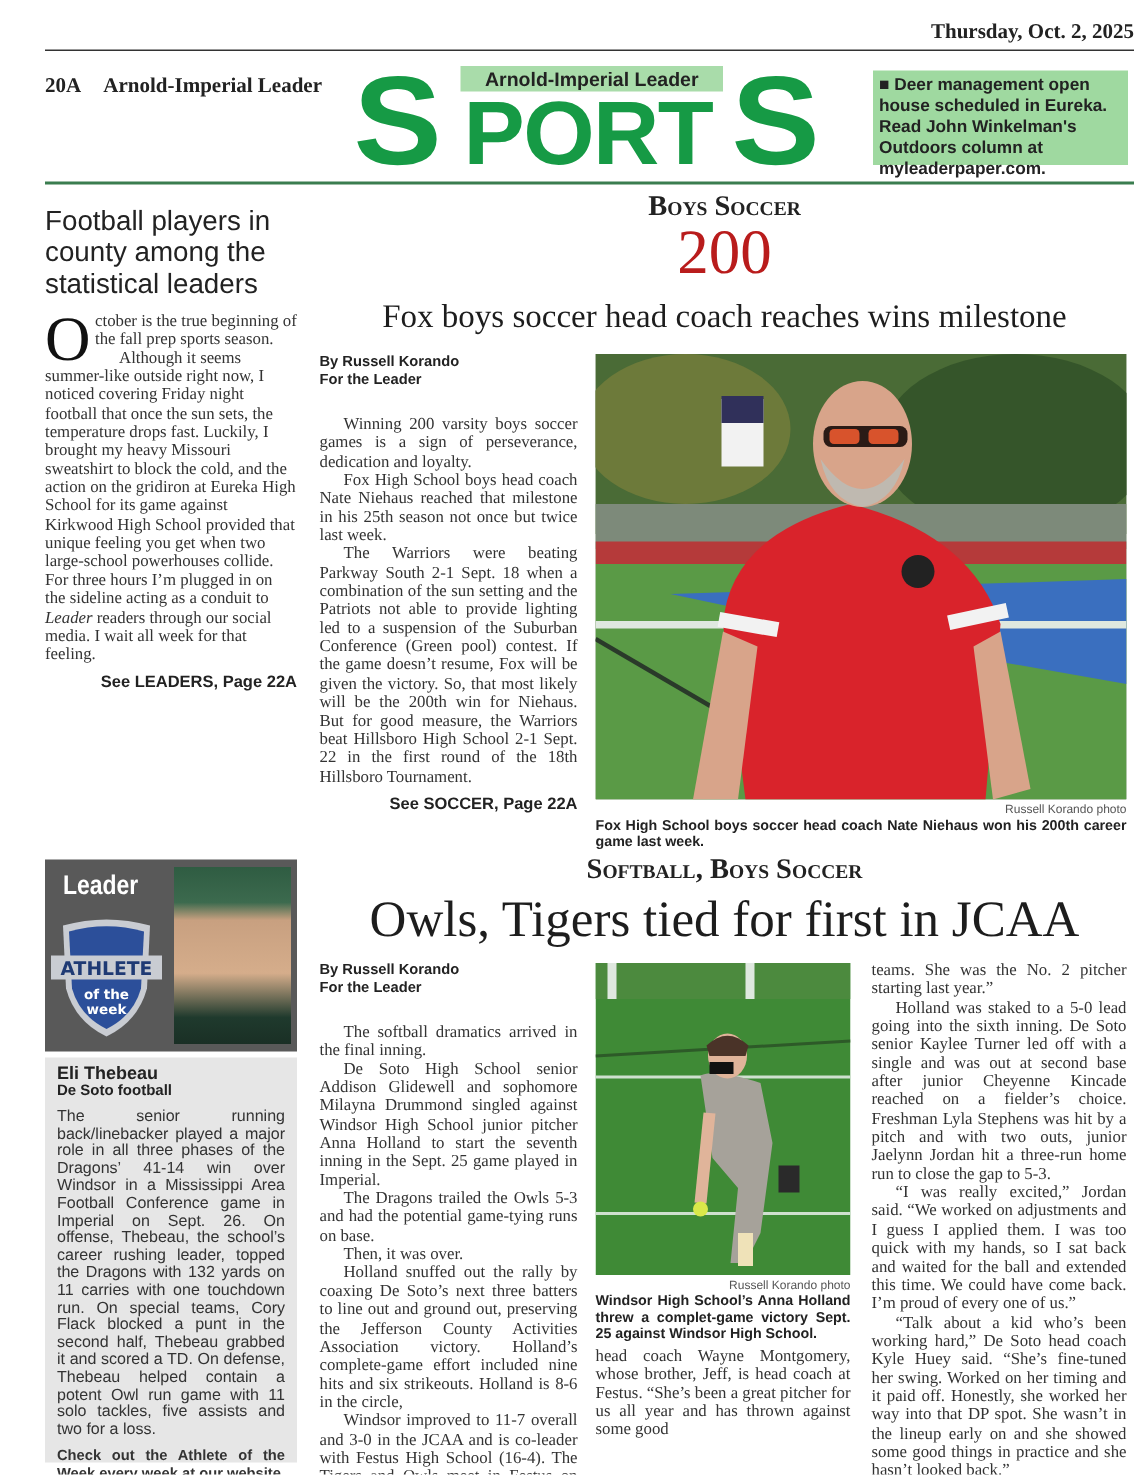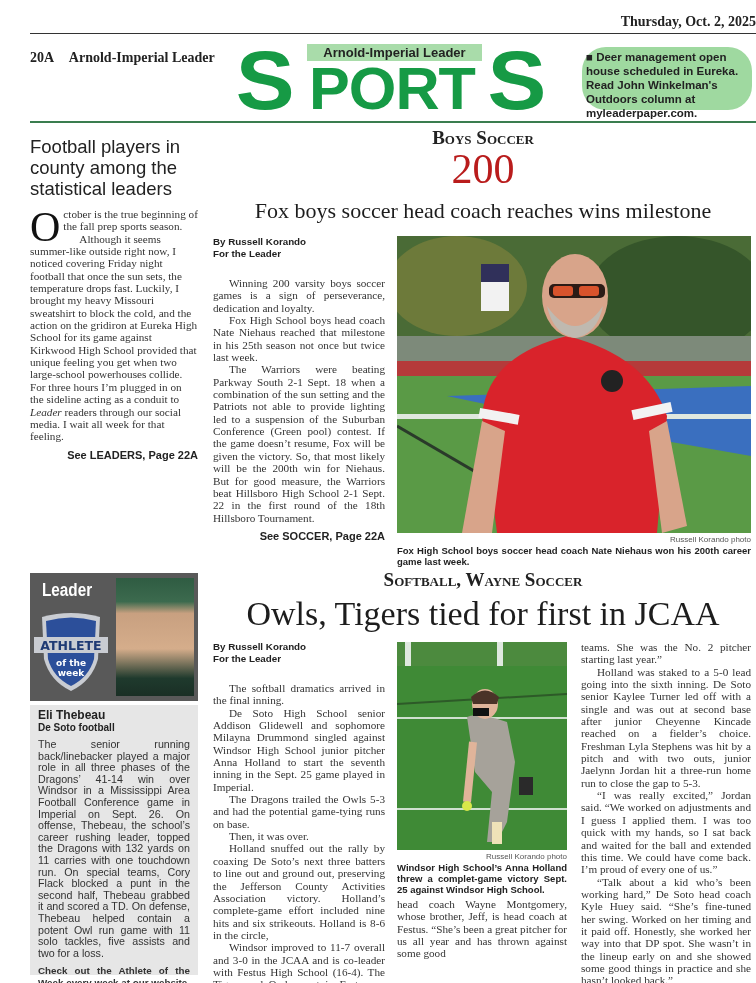--- a/index.html
+++ b/index.html
@@ -14,21 +14,21 @@
   .folio .right { position: absolute; right: 0; top: 2px; }
 
   
   .masthead { left: 237px; top: 44px; width: 312px; height: 74px; }
   .masthead .pub { position: absolute; left: 70px; top: 0; width: 175px; height: 17px; background: #a9dcaa; color: #222; font-family: "Liberation Sans", sans-serif; font-weight: bold; font-size: 13px; text-align: center; line-height: 17px; }
   .masthead .word { position: absolute; left: 0; top: 0; width: 312px; height: 74px; font-family: "Liberation Sans", sans-serif; font-weight: bold; color: #169a45; }
   .masthead .s1 { position: absolute; left: 0; top: -6px; font-size: 84px; line-height: 84px; letter-spacing: -2px; transform: scaleX(1.05); }
   .masthead .mid { position: absolute; left: 72px; top: 15px; font-size: 60px; line-height: 60px; letter-spacing: -1px; transform: scaleX(1.02); transform-origin: left; }
   .masthead .s2 { position: absolute; left: 252px; top: -6px; font-size: 84px; line-height: 84px; transform: scaleX(1.05); }
 
-  .promo { left: 582px; top: 47px; width: 170px; height: 63px; background: #9fd9a0; font-family: "Liberation Sans", sans-serif; font-weight: bold; font-size: 11.5px; line-height: 14px; color: #222; padding: 3px 4px; border-radius: 24px; }
+  .promo { left: 582px; top: 47px; width: 170px; height: 63px; background: #9fd9a0; font-family: "Liberation Sans", sans-serif; font-weight: bold; font-size: 11.5px; line-height: 14px; color: #222; padding: 3px 4px; }
 
   .masthead-rule { left: 30px; top: 121px; width: 726px; height: 1.5px; background: #3a7d4f; }
 
   
   .col-left { left: 30px; top: 130px; width: 168px; }
   .countyline { position: relative; height: 86px; border-top: 1.5px solid #222; border-bottom: 2px solid #222; margin-top: 4px; }
   .countyline .photo { position: absolute; left: -1px; top: -6px; width: 74px; height: 90px; border-radius: 0; }
   .countyline .ttl { position: absolute; left: 96px; top: 4px; font-family: "Liberation Sans", sans-serif; font-weight: bold; font-size: 14px; line-height: 14px; color: #111; }
   .countyline .auth { position: absolute; left: 96px; top: 52px; font-family: "Liberation Sans", sans-serif; font-size: 10px; line-height: 11px; color: #333; }
   .col-head { font-family: "Liberation Sans", sans-serif; font-size: 18.5px; line-height: 21px; color: #222; margin-top: 6px; }
@@ -172,21 +172,21 @@
   <ellipse cx="178" cy="60" rx="33" ry="42" fill="#d8a48a"></ellipse>
   <path d="M150 70 Q178 110 206 70 Q200 98 178 102 Q156 98 150 70Z" fill="#bfb9b0"></path>
   <rect x="152" y="48" width="56" height="14" rx="5" fill="#2b1b16"></rect>
   <rect x="156" y="50" width="20" height="10" rx="3" fill="#d8532c"></rect>
   <rect x="182" y="50" width="20" height="10" rx="3" fill="#d8532c"></rect>
   <circle cx="215" cy="145" r="11" fill="#222"></circle>
 </svg>
 <div class="abs credit c1credit">Russell Korando photo</div>
 <div class="abs cutline c1cut">Fox High School boys soccer head coach Nate Niehaus won his 200th career game last week.</div>
 
-<div class="abs kicker k2">Softball, Wayne Soccer</div>
+<div class="abs kicker k2">Softball, Boys Soccer</div>
 <div class="abs hed2">Owls, Tigers tied for first in JCAA</div>
 
 <div class="abs sb-col1">
   <div class="byline">
     <div>By Russell Korando</div>
     <div>For the Leader</div>
   </div>
   <div class="body-text">
     <p>The softball dramatics arrived in the final inning.</p>
     <p>De Soto High School senior Addison Glidewell and sophomore Milayna Drummond singled against Windsor High School junior pitcher Anna Holland to start the seventh inning in the Sept. 25 game played in Imperial.</p>

